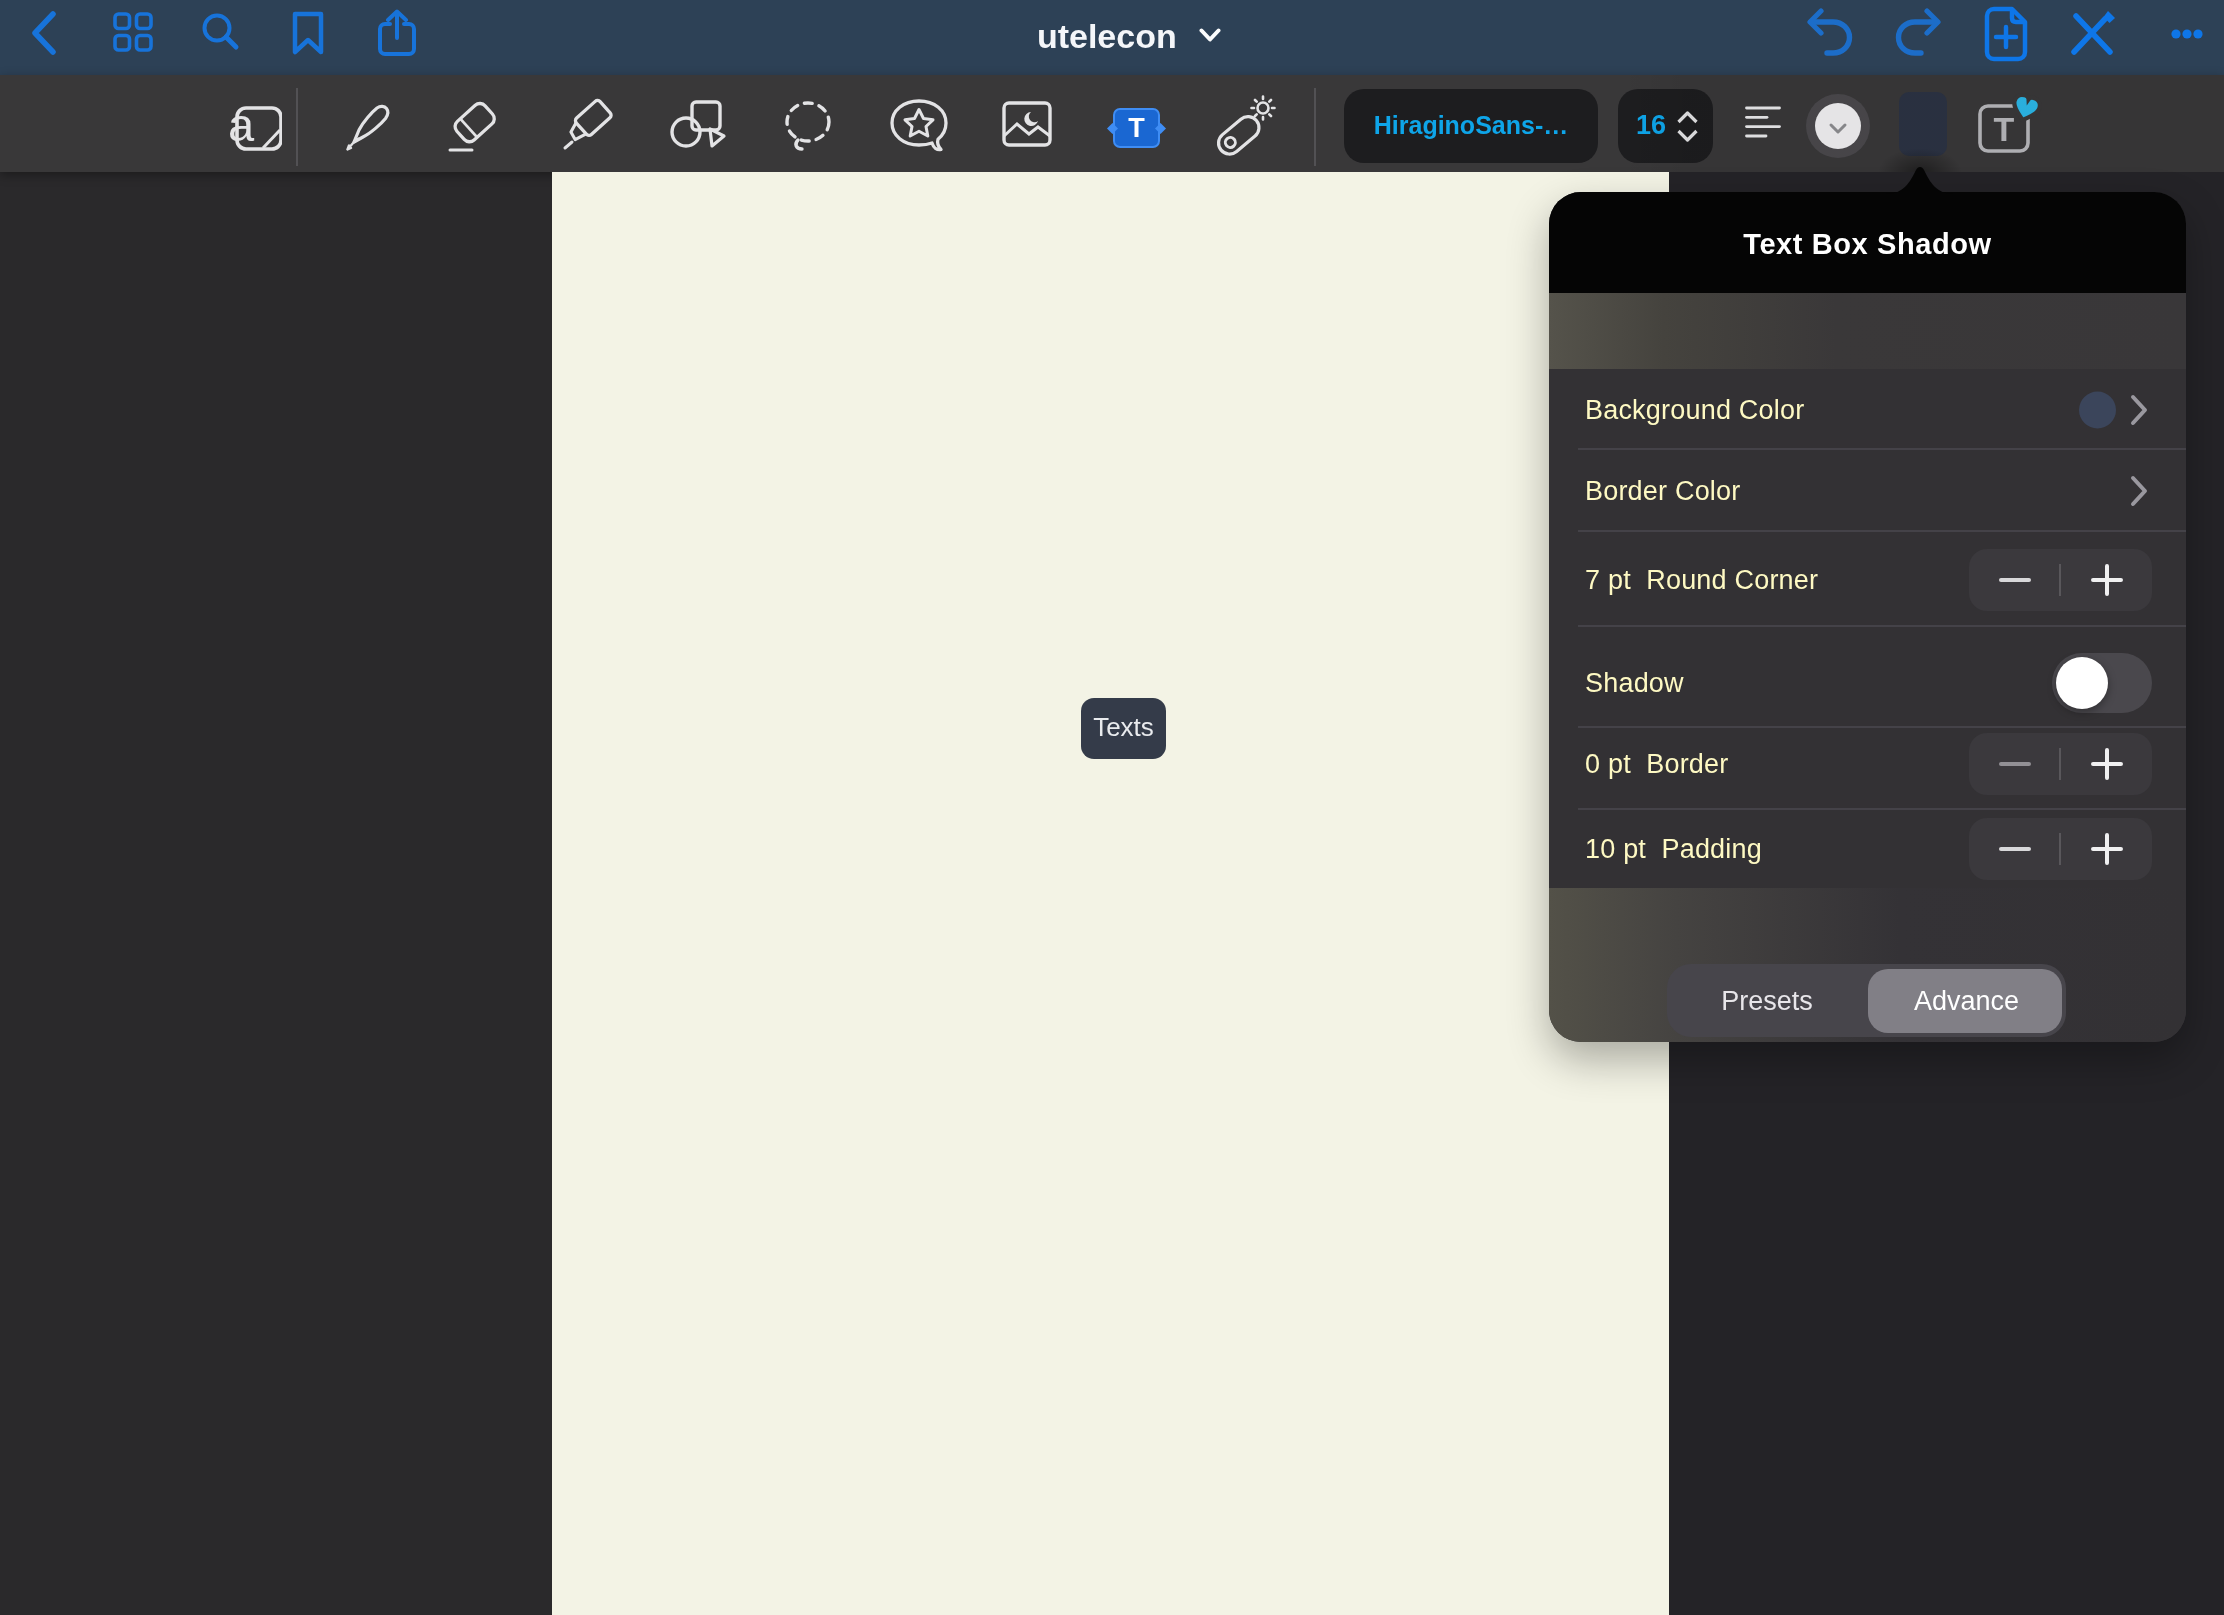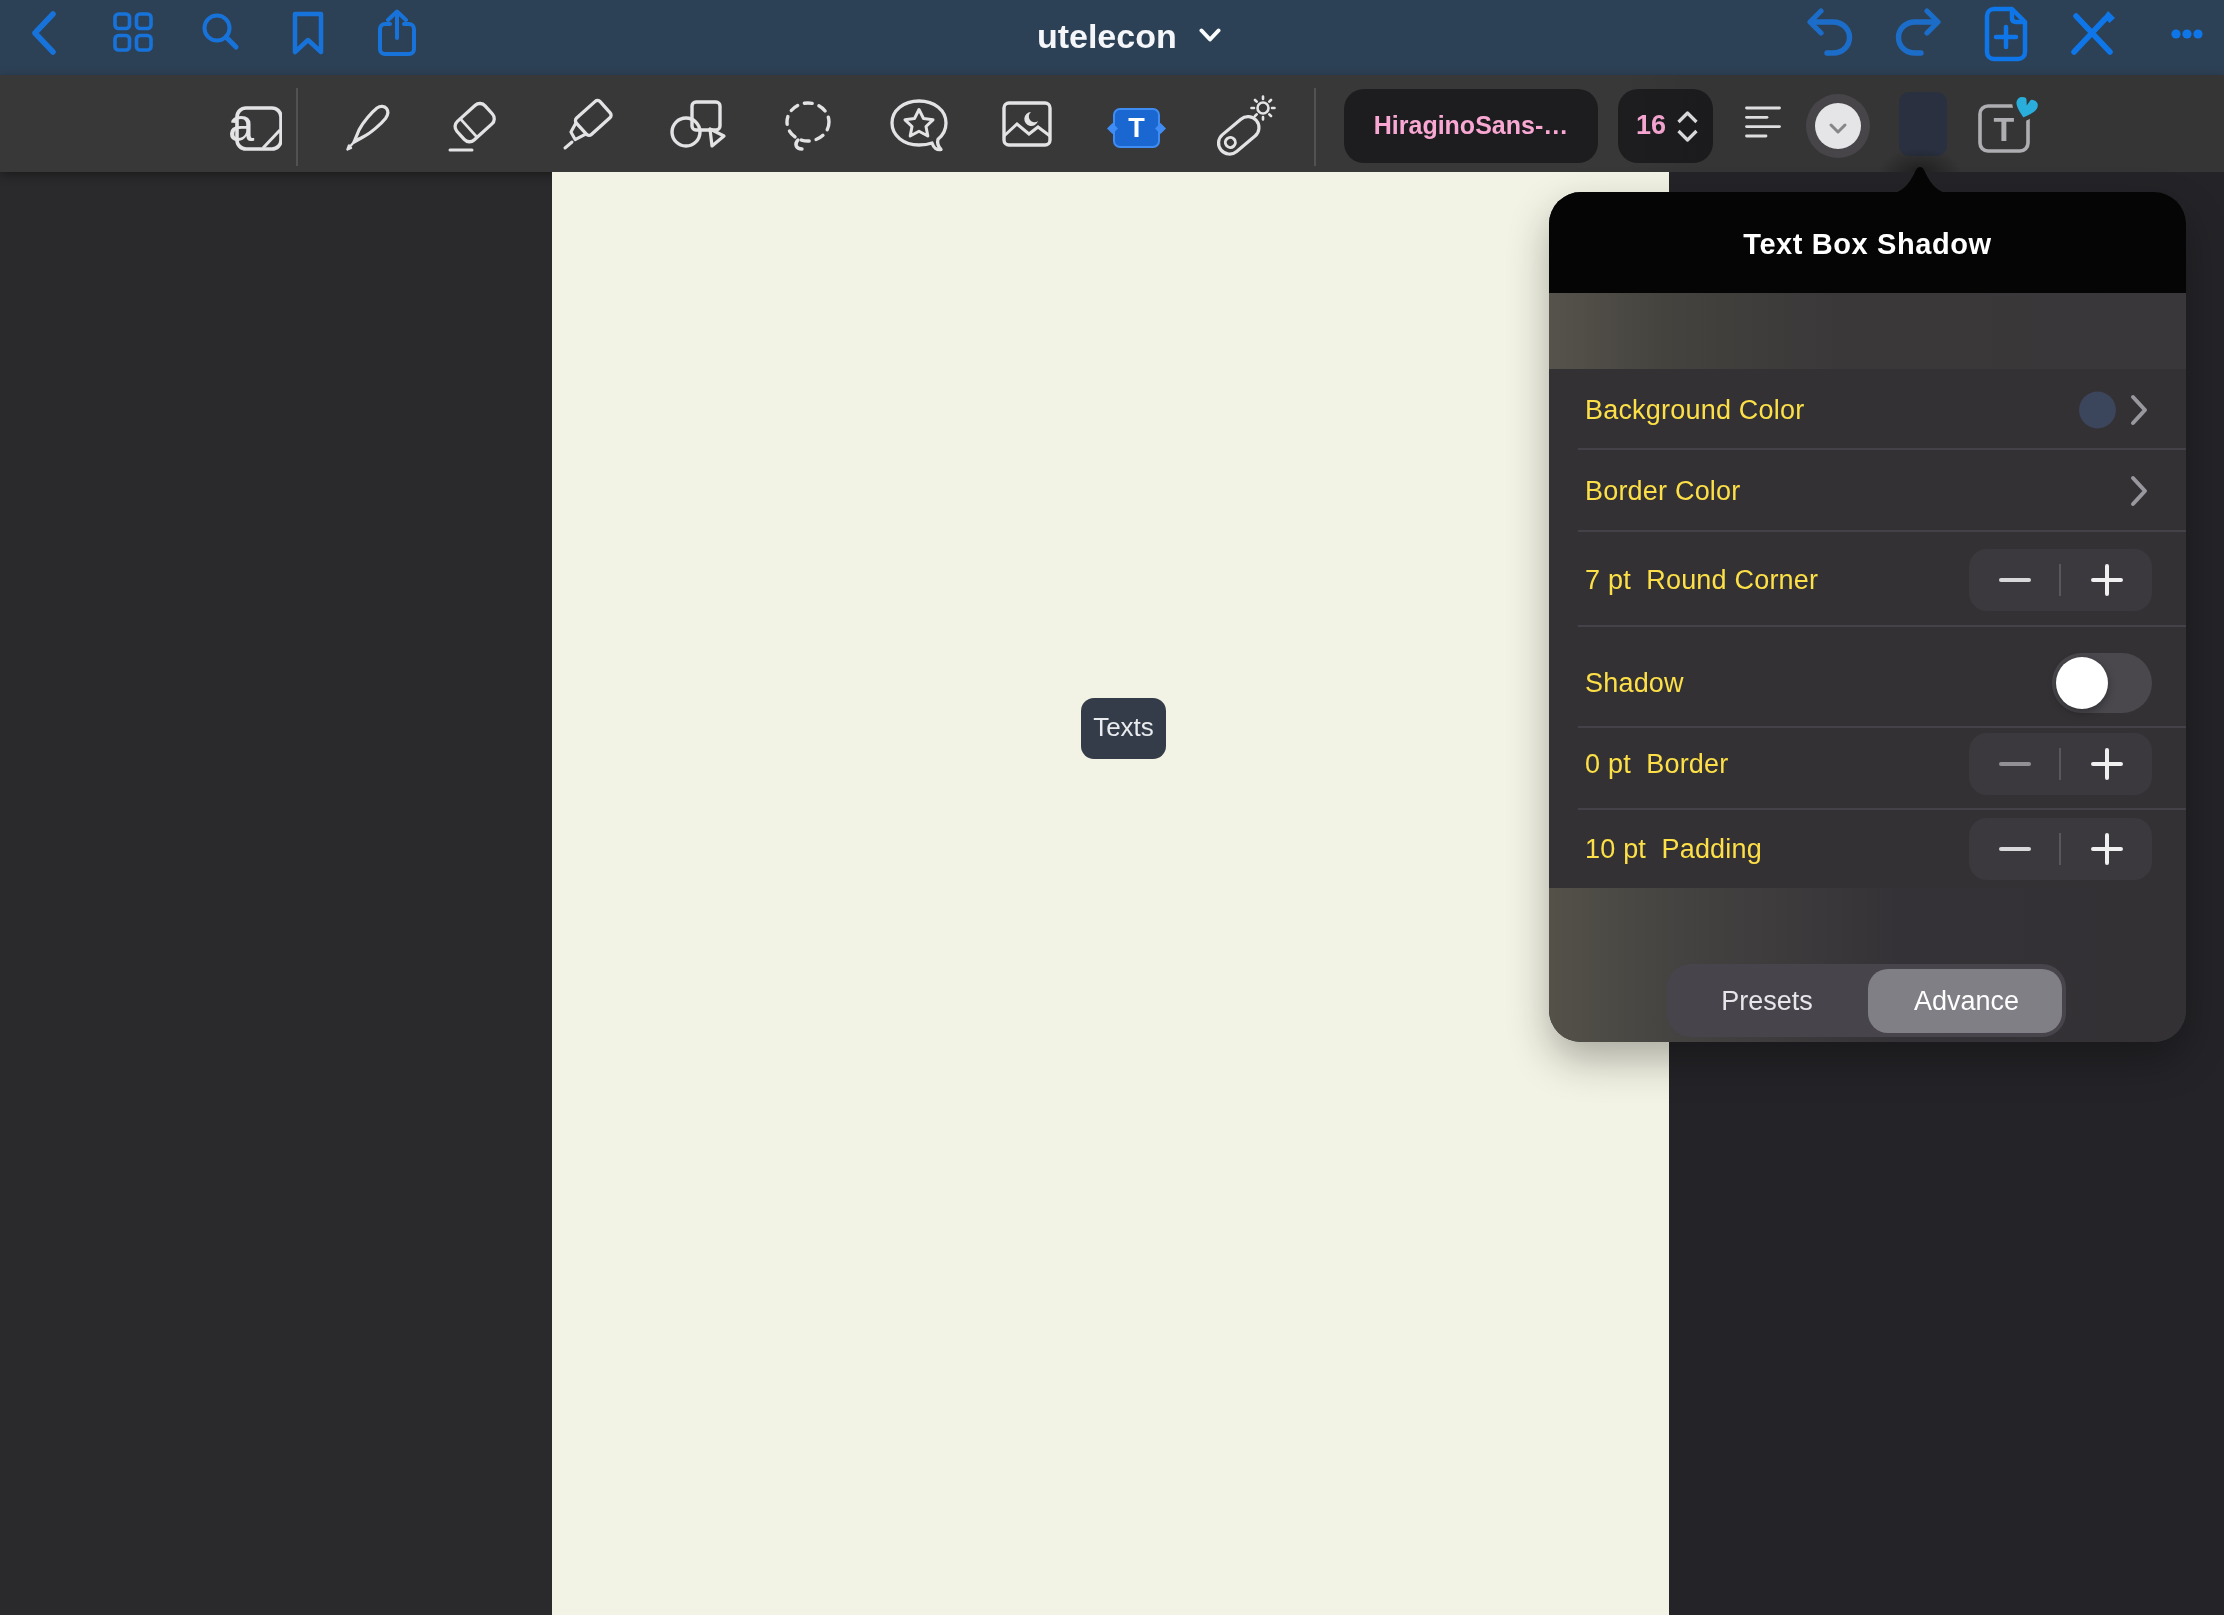--- a/index.html
+++ b/index.html
@@ -13,41 +13,41 @@
   #title { position:absolute; left:17px; top:0; width:2224px; height:75px; text-align:center;
            line-height:72px; font-size:34px; font-weight:bold; color:#f4f6f9; }
 
   
   #toolbar { position:absolute; left:0; top:75px; width:2224px; height:97px; background:#393839;
              box-shadow:0 3px 10px rgba(0,0,0,0.35); }
   #toolbar-dim { position:absolute; left:1620px; top:75px; width:604px; height:97px; background:linear-gradient(90deg, rgba(0,0,0,0) 0, rgba(0,0,0,0.06) 70px, rgba(0,0,0,0.06) 100%); }
   .vsep { position:absolute; width:2px; background:#525154; }
   #toolbar svg { position:absolute; }
 
-  .pill { position:absolute; background:#1d1d1f; border-radius:20px; color:#f9a8d4; font-weight:bold; }
+  .pill { position:absolute; background:#1d1d1f; border-radius:20px; color:#0ea5e9; font-weight:bold; }
 
   
   #canvas-right { position:absolute; left:1669px; top:172px; width:555px; height:1443px; background:#242327; }
   #page { position:absolute; left:552px; top:172px; width:1117px; height:1443px; background:#f3f3e5; }
   #textsbox { position:absolute; left:1081px; top:698px; width:85px; height:61px; background:#343b49;
               border-radius:13px; color:#e9ebee; font-size:26px; text-align:center; line-height:59px; }
 
   
   #panel { position:absolute; left:1549px; top:192px; width:637px; height:850px; border-radius:32px;
            background:#343236; box-shadow:0 18px 42px rgba(0,0,0,0.30); }
   #ptitle { position:absolute; left:0; top:0; width:637px; height:101px; background:#050505;
             border-radius:32px 32px 0 0; text-align:center; line-height:104px;
             font-size:29px; font-weight:bold; color:#fff; letter-spacing:0.6px; }
   #band { position:absolute; left:0; top:101px; width:637px; height:76px;
           background:linear-gradient(90deg,#55534b 0%,#45433e 18%,#3a3839 45%,#393739 100%); }
   #prows { position:absolute; left:0; top:177px; width:637px; height:519px; background:#333134; }
   .prow { position:absolute; left:0; width:637px; }
   .prow.sep .rsep { position:absolute; left:29px; right:0; bottom:0; height:2px; background:#444248; }
   .plbl { position:absolute; left:36px; top:50%; transform:translateY(-50%);
-          font-size:27px; color:#fde047; letter-spacing:0.2px;text-align:right; }
+          font-size:27px; color:#fef9c3; letter-spacing:0.2px;text-align:right; }
   .stepper { position:absolute; left:420px; top:50%; transform:translateY(-50%); width:183px; height:62px;
              background:#3b393d; border-radius:18px; }
   .stepper .sdiv { position:absolute; left:90px; top:15px; width:2px; height:32px; background:#59575b; }
   .stepper svg { position:absolute; }
   #pfoot { position:absolute; left:0; top:696px; width:637px; height:154px; border-radius:0 0 32px 32px;
            background:linear-gradient(90deg,#535148 0%,#454341 20%,#343236 55%,#333134 100%); }
   #seg { position:absolute; left:118px; top:76px; width:399px; height:73px; background:#47454b; border-radius:24px; }
   #segsel { position:absolute; left:201px; top:5px; width:194px; height:64px; background:#817f86; border-radius:20px; }
   .segtxt { position:absolute; top:0; height:74px; line-height:74px; font-size:27px; text-align:center; }
   #swatch { position:absolute; left:530px; top:50%; transform:translateY(-50%); width:37px; height:37px;

